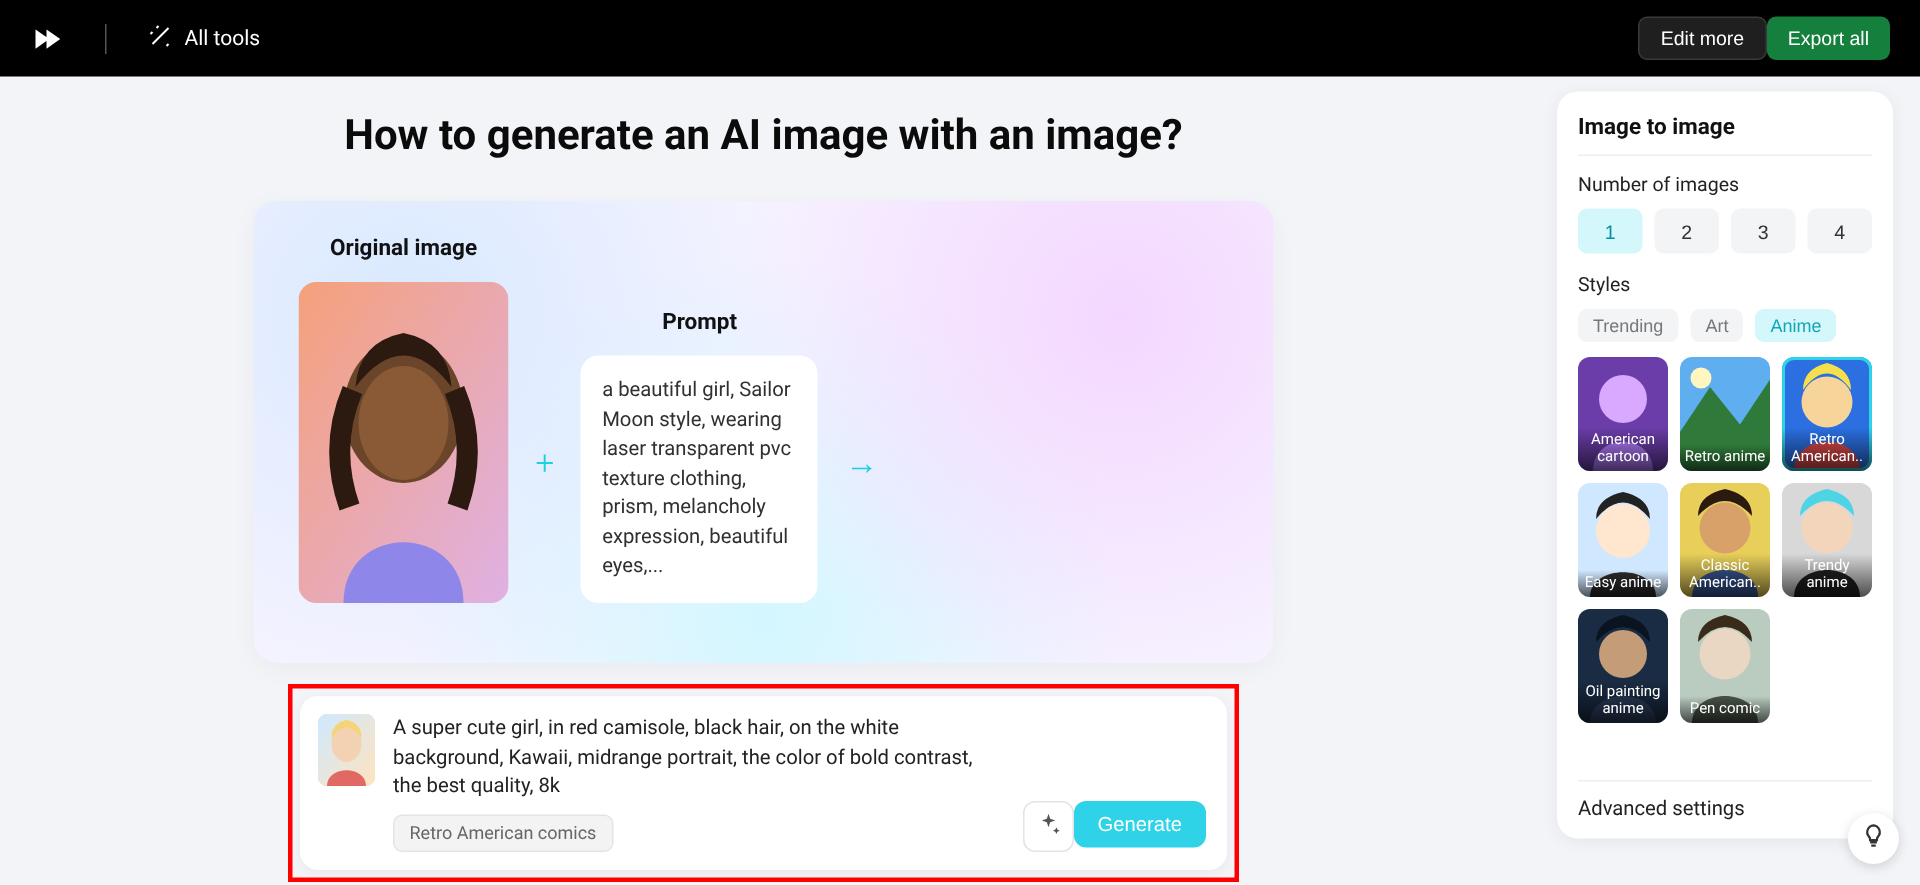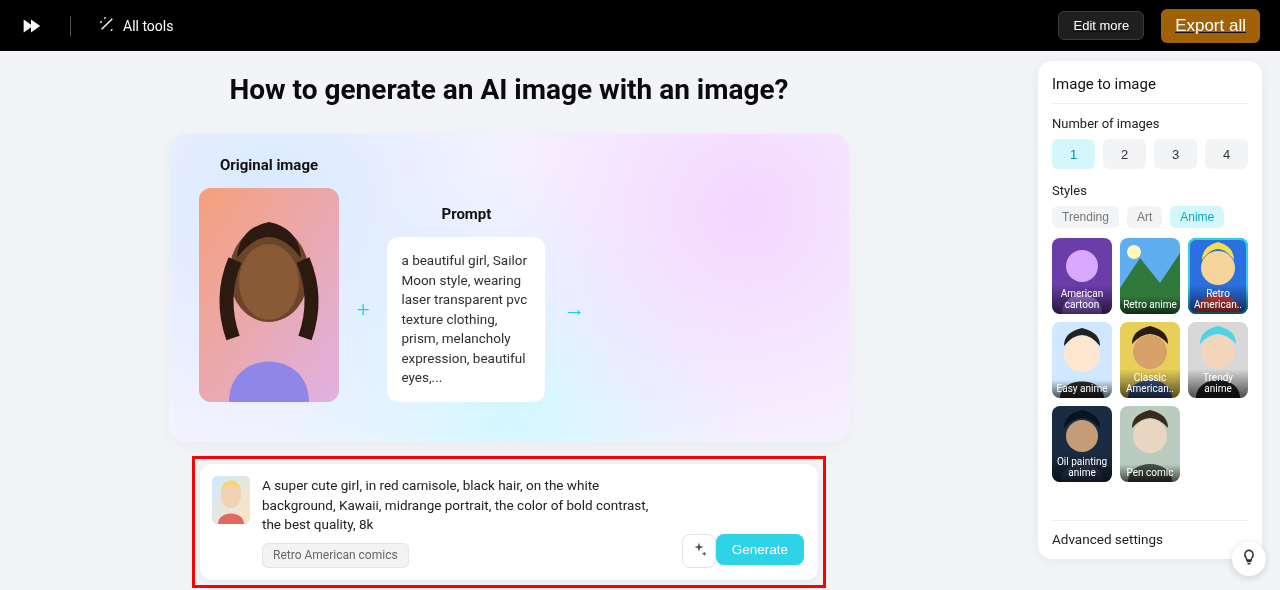--- a/index.html
+++ b/index.html
@@ -21,28 +21,28 @@
     justify-content: space-between;
     padding: 0 20px;
   }
   .topbar-left { display: flex; align-items: center; gap: 28px; }
   .logo { color:#fff; display:flex; align-items:center; }
   .divider-v { width:1px; height:20px; background:#555; }
   .alltools {
     display:flex; align-items:center; gap:8px; color:#fff; font-size:14px; cursor:pointer;
   }
   .alltools svg { width:16px; height:16px; }
-  .topbar-right { display:flex; align-items:center; gap:17px;text-decoration:underline; }
+  .topbar-right { display:flex; align-items:flex-start; gap:0; }
   .btn-dark {
     background:#1f1f1f; color:#fff; border:1px solid #3a3a3a; border-radius:6px;
     padding:6px 14px; font-size:13px; cursor:pointer;
   }
   .btn-cyan {
-    background:#a16207; color:#fff; border:none; border-radius:6px;
-    padding:7px 14px; font-size:17px; font-weight:500; cursor:pointer;
+    background:#15803d; color:#fff; border:none; border-radius:6px;
+    padding:7px 14px; font-size:13px; font-weight:500; cursor:pointer;
   }
 
   
   .page {
     display:flex;
     gap:20px;
     padding-top:12px;
     height: calc(590px - 51px);
   }
   .center-col {
@@ -125,21 +125,21 @@
     background:#fff;
     border-radius:14px;
     margin-right:18px;
     margin-top:-2px;
     box-shadow: 0 2px 12px rgba(0,0,0,0.06);
     padding:14px 14px 12px 14px;
     display:flex; flex-direction:column;
     height: 498px;
     overflow:hidden;
   }
-  .panel-title { font-size:15px; font-weight:400; margin-bottom:10px; }
+  .panel-title { font-size:15px; font-weight:700; margin-bottom:10px; }
   .panel-hr { border:none; border-top:1px solid #eee; margin:0 0 12px 0; }
   .section-label { font-size:13px; color:#222; margin-bottom:8px; }
   .num-row { display:flex; gap:8px; margin-bottom:14px; }
   .num-btn {
     flex:1; height:30px; border-radius:6px; background:#f3f4f6; border:none;
     font-size:13px; color:#333; cursor:pointer;
   }
   .num-btn.active { background:#d3f7fb; color:#0a8ea0; }
   .tab-row { display:flex; gap:8px; margin-bottom:10px; }
   .tab-chip {

